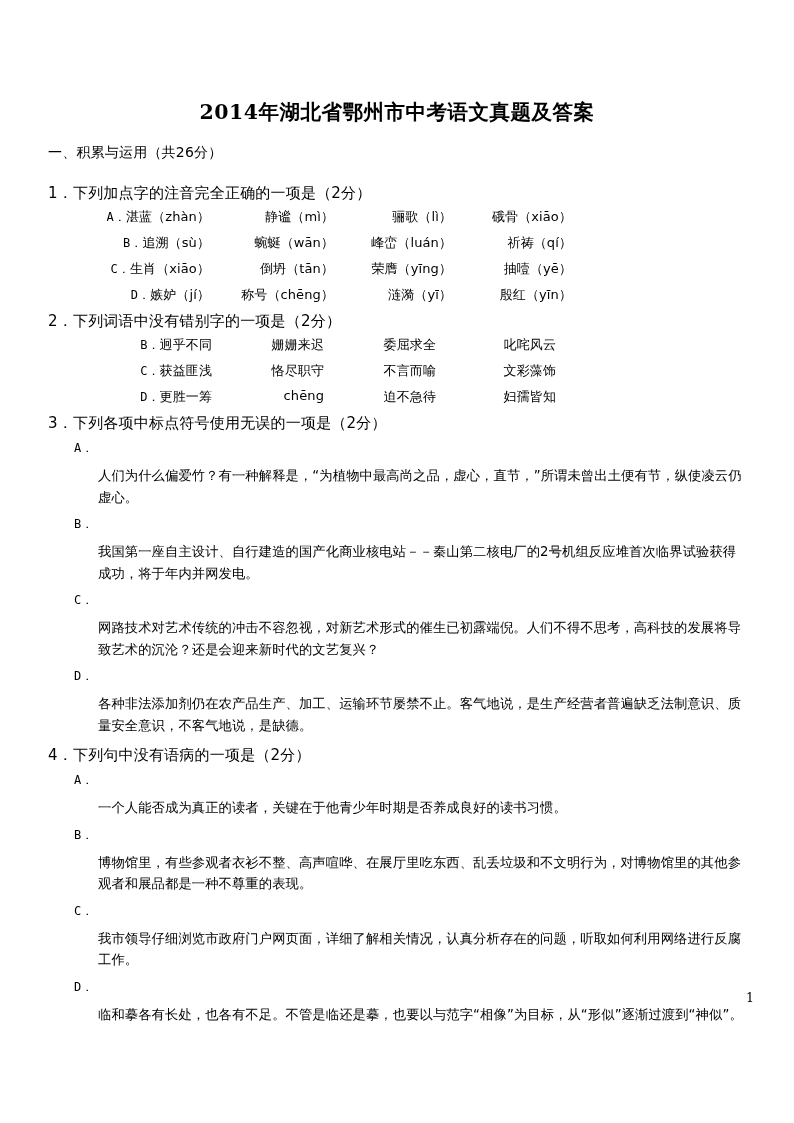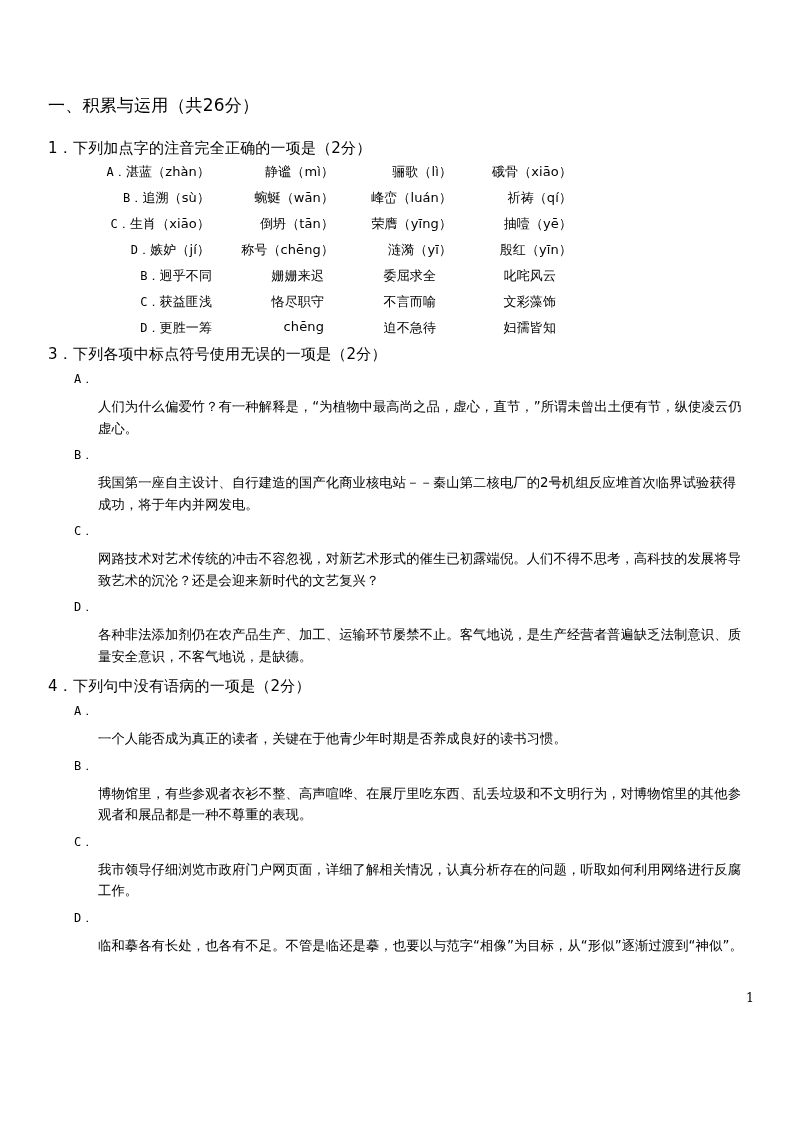--- a/index.html
+++ b/index.html
@@ -22,21 +22,21 @@
   }
   .doc-title {
     text-align: center;
     font-size: 20.5px;
     font-weight: bold;
     letter-spacing: 0.5px;
     margin: 18px 0 18px 0;
     font-family: "DejaVu Serif", "Liberation Serif", serif;
   }
   .section-head {
-    font-size: 17px;
+    font-size: 14px;
     margin: 14px 0 22px 0;
     letter-spacing: 0.2px;
   }
   .q {
     margin-bottom: 2px;
   }
   .q-stem {
     font-size: 15px;
     margin-bottom: 5px;
     letter-spacing: 0.2px;
@@ -99,20 +99,21 @@
     bottom: 118px;
     font-size: 12.5px;
     font-family: "DejaVu Serif", "Liberation Serif", serif;
   }
 </style>
 </head>
 <body>
 
 <div class="page">
 
+  <div class="doc-title">2014年湖北省鄂州市中考语文真题及答案</div>
 
   <div class="section-head">一、积累与运用（共26分）</div>
 
   <div class="q q-block-tight">
     <div class="q-stem">1．下列加点字的注音完全正确的一项是（2分）</div>
     <div class="choices-grid">
       <div class="choice-row g4">
         <span class="cell"><span class="label">A．</span><span>湛蓝（zhàn）</span></span>
         <span class="cell">静谧（mì）</span>
         <span class="cell">骊歌（lì）</span>
@@ -133,20 +134,21 @@
       <div class="choice-row g4">
         <span class="cell"><span class="label">D．</span><span>嫉妒（jí）</span></span>
         <span class="cell">称号（chēng）</span>
         <span class="cell">涟漪（yī）</span>
         <span class="cell">殷红（yīn）</span>
       </div>
     </div>
   </div>
 
   <div class="q q-block-tight">
+    <div class="q-stem">2．下列词语中没有错别字的一项是（2分）</div>
     <div class="choices-grid">
       <div class="choice-row g4b">
         <span class="cell"><span class="label">B．</span><span>迥乎不同</span></span>
         <span class="cell">姗姗来迟</span>
         <span class="cell">委屈求全</span>
         <span class="cell">叱咤风云</span>
       </div>
       <div class="choice-row g4b">
         <span class="cell"><span class="label">C．</span><span>获益匪浅</span></span>
         <span class="cell">恪尽职守</span>

